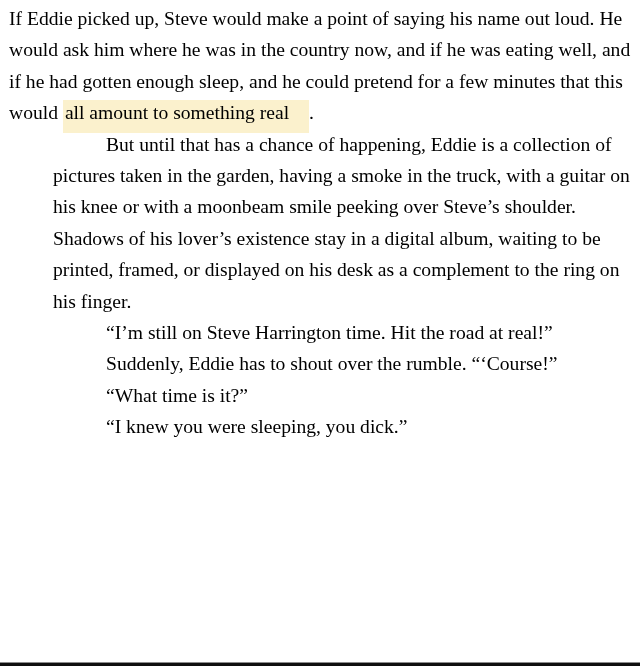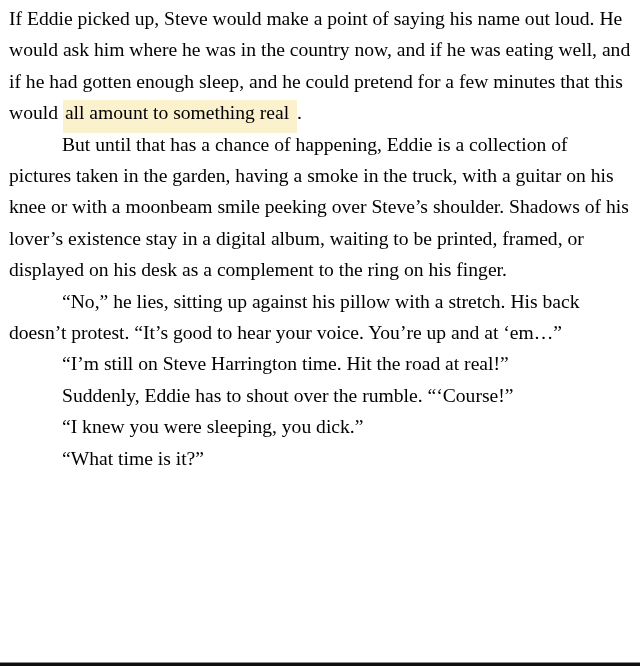--- a/index.html
+++ b/index.html
@@ -20,42 +20,42 @@
     padding: 3px 7px 0 9px;
   }
   p.para {
     margin: 0;
     line-height: 31.4px;
     text-align: left;
     word-spacing: normal;
   }
   p.para.indent {
     text-indent: 53px;
+    margin-left: 44px;
   }
   mark.hl {
     background-color: var(--highlight-color, #fbf1cd);
     color: inherit;
-    padding: 2px 8px 10px 2px;
+    padding: 2px 20px 10px 2px;
   }
   .bottom-edge {
     position: absolute;
     left: 0;
     right: 0;
     bottom: 3px;
     height: 3px;
     background: var(--bar-color, #0f0f0f);
     border-top: 1px solid var(--bar-edge-color, #8d8d8d);
   }
 </style>
 </head>
 <body style="background: rgb(255, 255, 255); color: rgb(0, 0, 0);">
 
 <main class="doc">
     <p class="para"><span>If Eddie picked up, Steve would make a point of saying his name out loud. He would ask him where he was in the country now, and if he was eating well, and if he had gotten enough sleep, and he could pretend for a few minutes that this would </span><mark class="hl">all amount to something real</mark><span>.</span></p>
     <p class="para indent"><span>But until that has a chance of happening, Eddie is a collection of pictures taken in the garden, having a smoke in the truck, with a guitar on his knee or with a moonbeam smile peeking over Steve’s shoulder. Shadows of his lover’s existence stay in a digital album, waiting to be printed, framed, or displayed on his desk as a complement to the ring on his finger.</span></p>
-    <p class="para indent"><span>“No,” he lies, sitting up against his pillow with a stretch. His back doesn’t protest. “It’s good to hear your voice. You’re up and at ‘em…”</span></p>
     <p class="para indent"><span>“I’m still on Steve Harrington time. Hit the road at real!”</span></p>
     <p class="para indent"><span>Suddenly, Eddie has to shout over the rumble. “‘Course!”</span></p>
+    <p class="para indent"><span>“What time is it?”</span></p>
     <p class="para indent"><span>“I knew you were sleeping, you dick.”</span></p>
-    <p class="para indent"><span>“What time is it?”</span></p>
   </main>
 
 <div class="bottom-edge"></div>
 
 </body></html>

